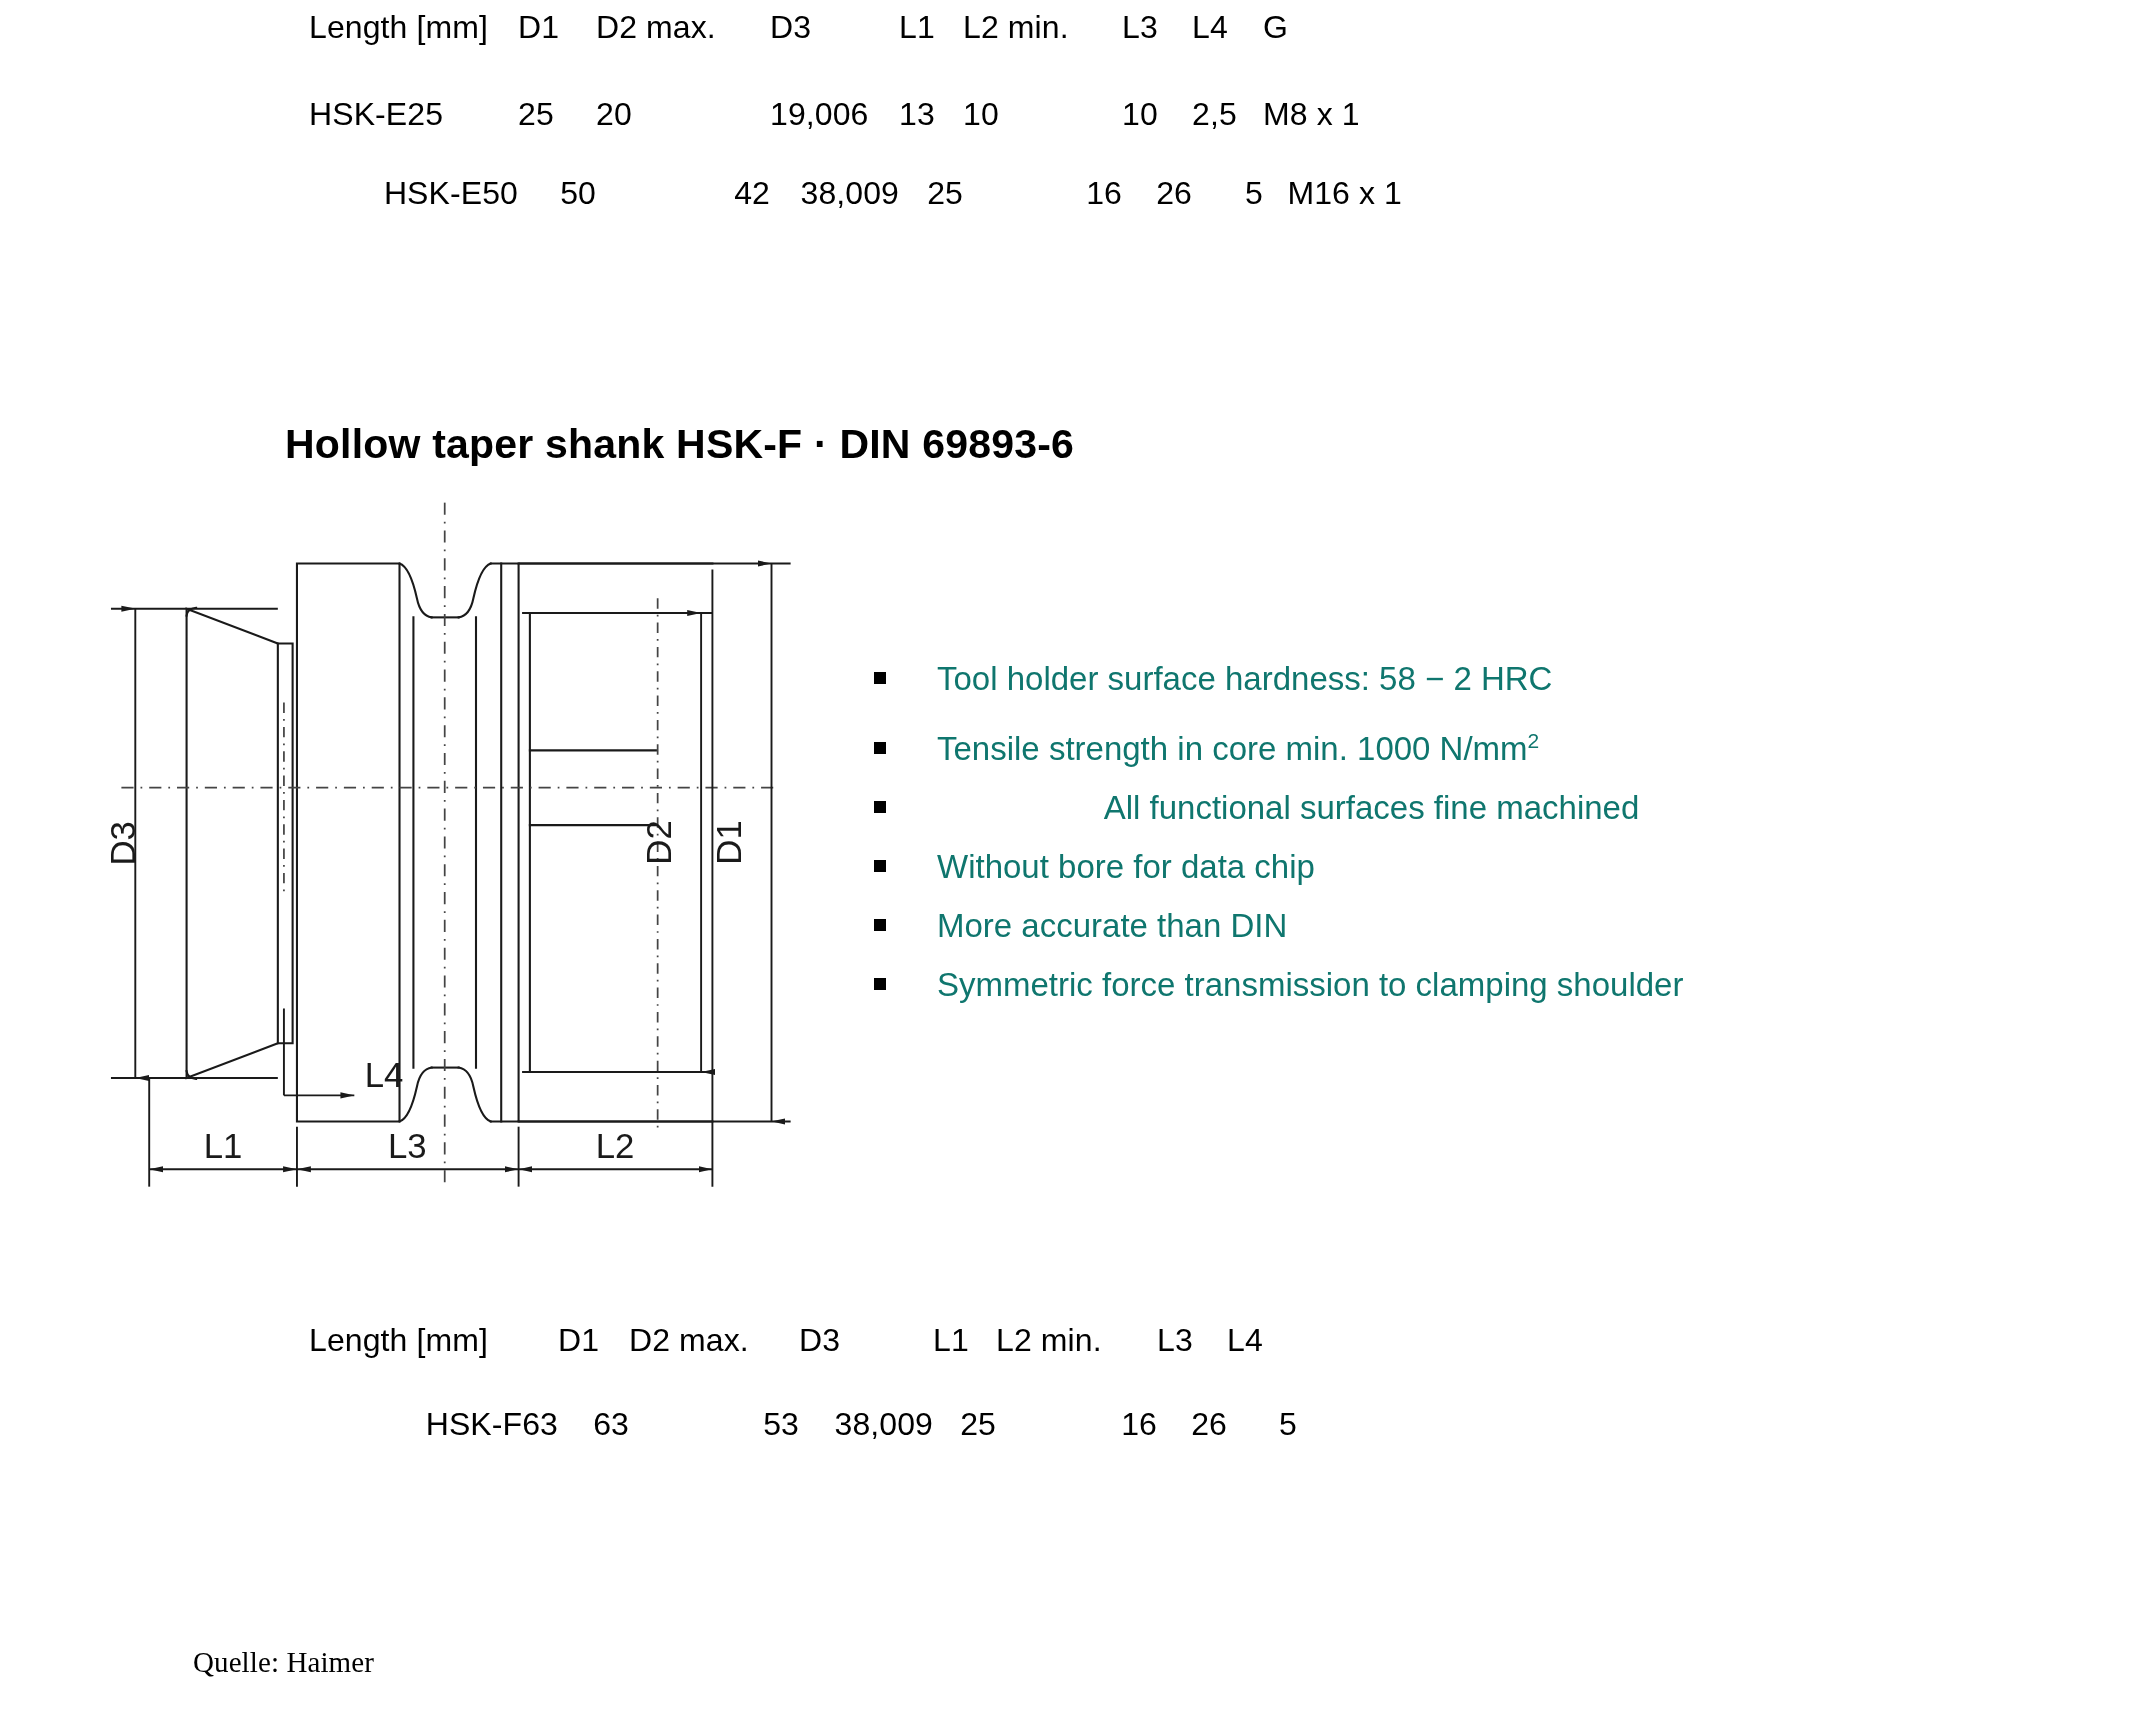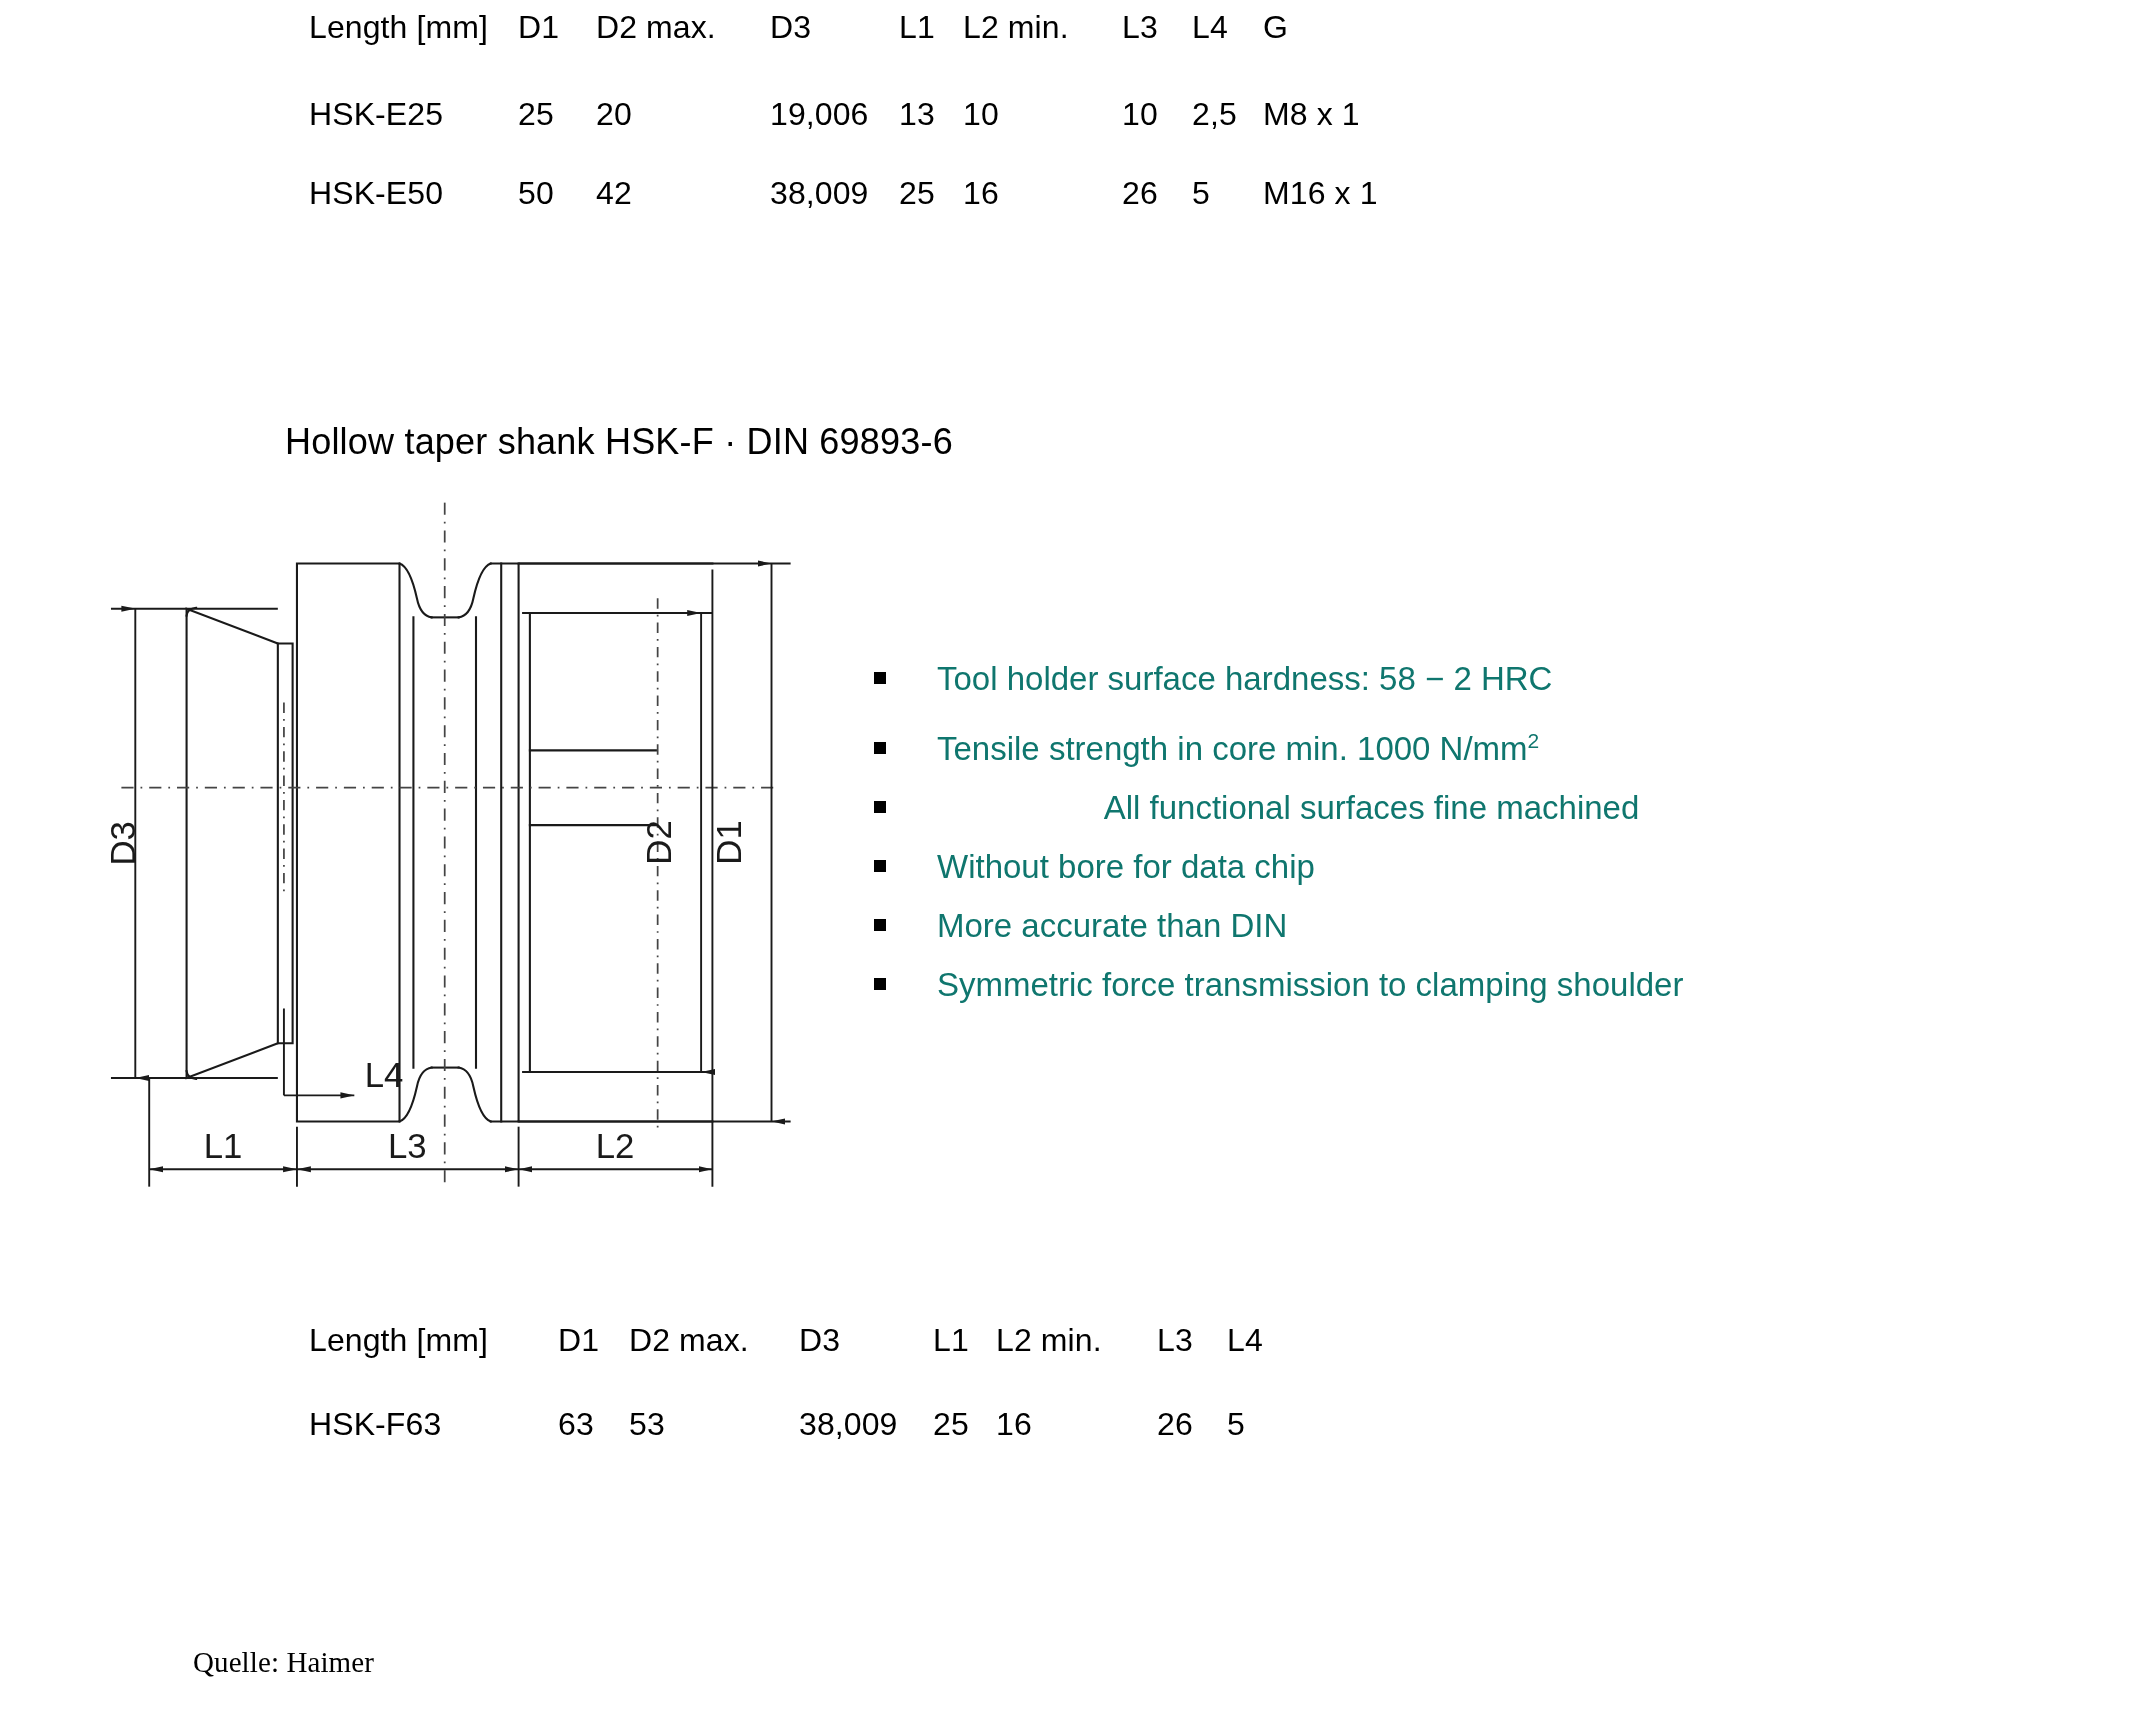--- a/index.html
+++ b/index.html
@@ -32,21 +32,21 @@
   }
   .spec-table td, .spec-table th {
     padding: 0;
     text-align: left;
     vertical-align: baseline;
     font-weight: 400;
     white-space: nowrap;
   }
   .spec-table thead td { padding-bottom: 50px; }
   .spec-table tbody td { padding-bottom: 42px; margin-top: 24px; }
-  .spec-table tbody tr:last-child td { padding-bottom: 0; }
+  .spec-table tbody tr:last-child td { padding-bottom: 0; text-align: right; }
 
   #table-top { left: 309px; top: 8.7px; }
   #table-top td.c-name { width: 209px; }
   #table-top td.c-d1   { width: 78px;  }
   #table-top td.c-d2   { width: 174px; }
   #table-top td.c-d3   { width: 129px; }
   #table-top td.c-l1   { width: 64px;  }
   #table-top td.c-l2   { width: 159px; }
   #table-top td.c-l3   { width: 70px;  }
   #table-top td.c-l4   { width: 71px;  }
@@ -61,22 +61,22 @@
   #table-bottom td.c-l2   { width: 161px; }
   #table-bottom td.c-l3   { width: 70px;  }
   #table-bottom td.c-l4   { width: 70px;  }
   #table-bottom thead td { padding-bottom: 47px; }
   #table-bottom tbody td { padding-bottom: 45px; }
 
   
   #section-title {
     left: 285px;
     top: 421px;
-    font-size: 36px;
-    font-weight: 400;
+    font-size: 41px;
+    font-weight: 700;
     letter-spacing: 0.2px;
   }
 
   
   #spec-list {
     position: absolute;
     left: 937px;
     top: 662px;
     width: 869px;
   }

